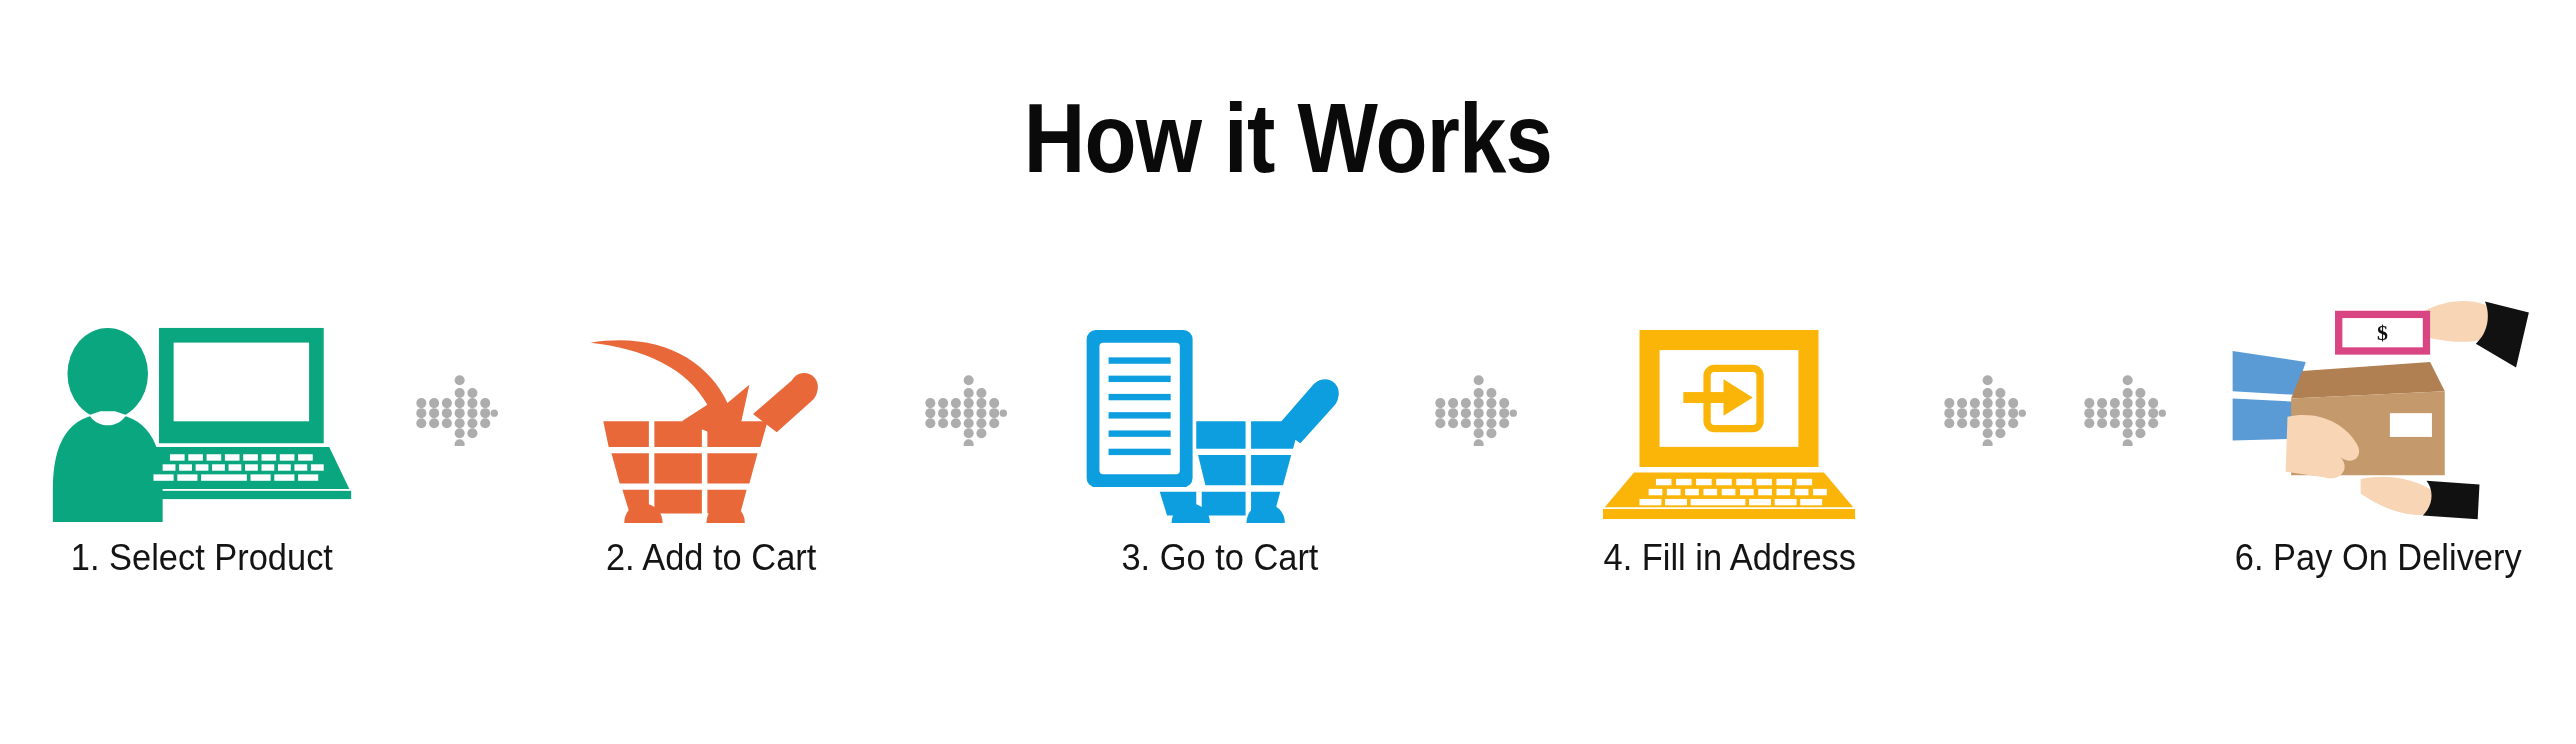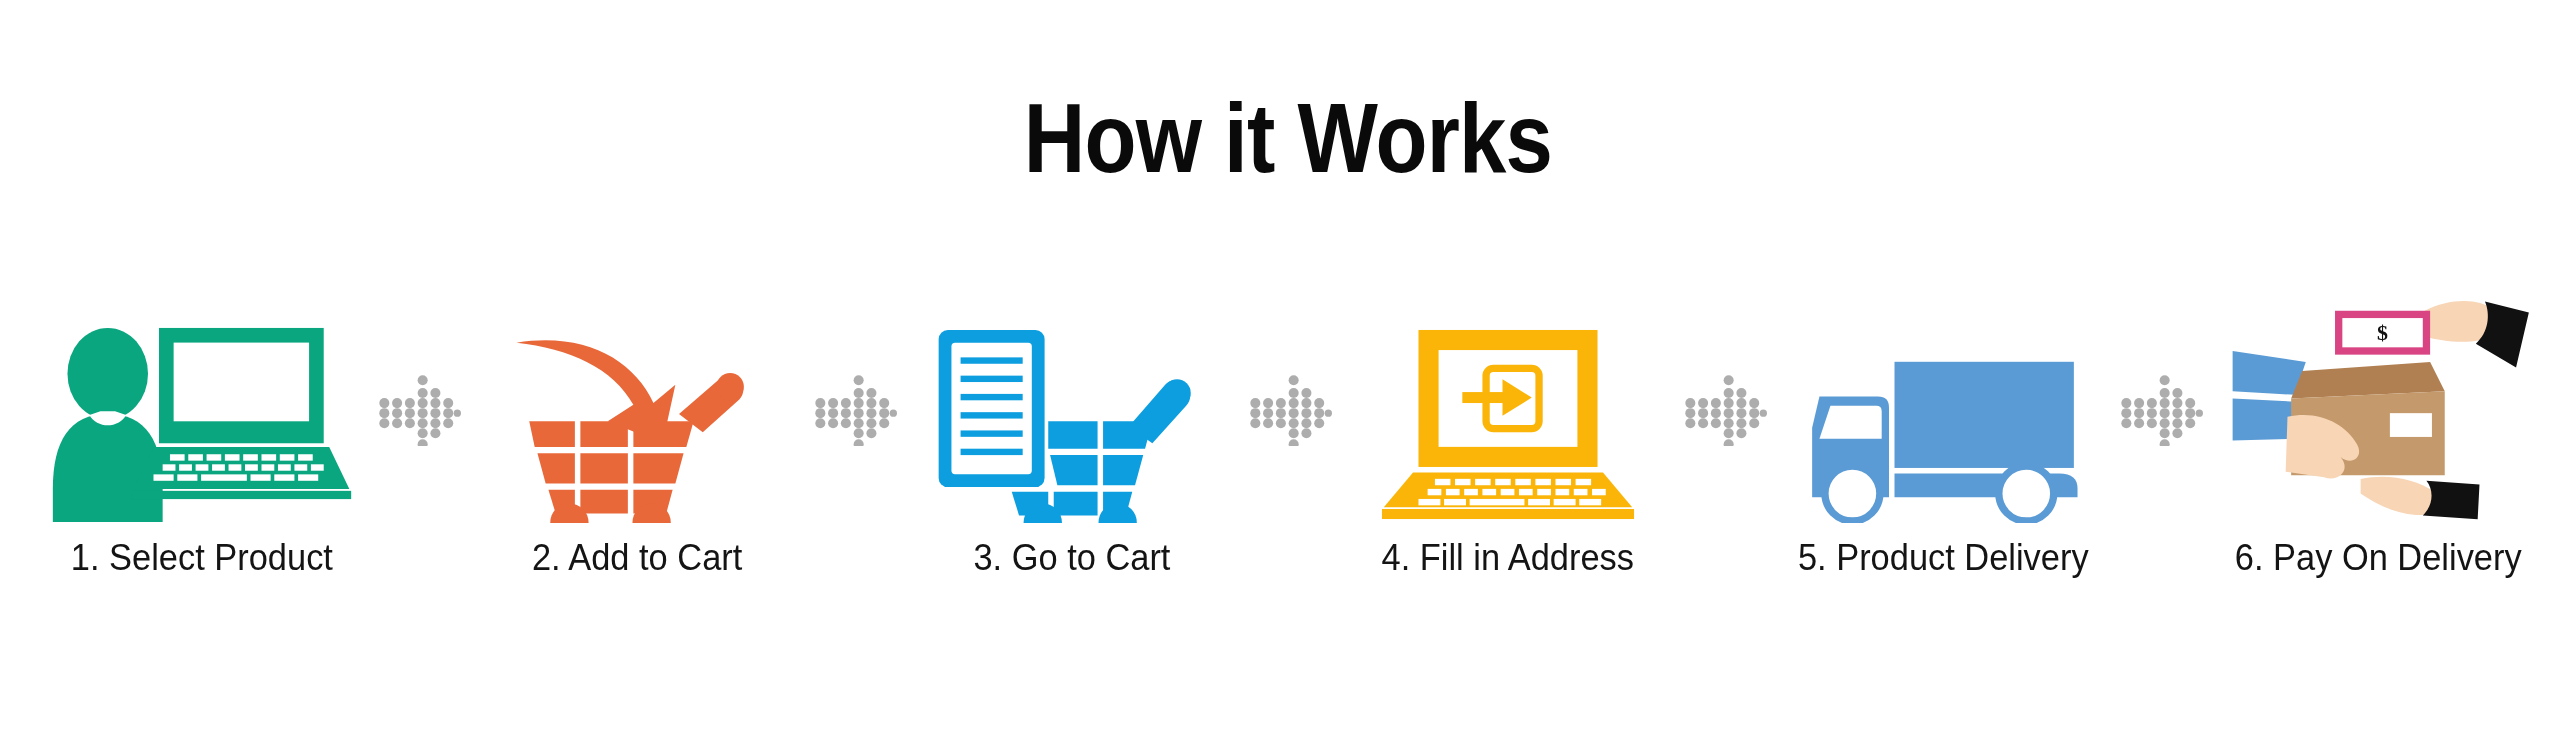--- a/index.html
+++ b/index.html
@@ -376,37 +376,20 @@
           <circle cx="50" cy="55" r="5.5"></circle>
             <circle cx="64" cy="55" r="5.5"></circle>
             <circle cx="78" cy="55" r="5.5"></circle>
           <circle cx="50" cy="66" r="5.5"></circle>
             <circle cx="64" cy="66" r="5.5"></circle>
           <circle cx="50" cy="78" r="5.5"></circle>
         </g>
       </svg>
     </div>
 
-    <div class="step">
-      <div class="icon-wrap">
-        <svg width="302" height="165" viewBox="0 0 330 180">
-
-          <rect x="112" y="4" width="196" height="116" fill="#5b9bd5"></rect>
-
-          <path d="M112 126 L292 126 C306 126 312 132 312 142 L312 152 L112 152 Z" fill="#5b9bd5"></path>
-
-          <path d="M30 42 L94 42 C102 42 106 46 106 54 L106 152 L22 152 L22 76 Z" fill="#5b9bd5"></path>
-          <path d="M42 52 L92 52 C96 52 98 54 98 58 L98 88 L30 88 Z" fill="#ffffff"></path>
-
-          <circle cx="66" cy="148" r="30" fill="#ffffff" stroke="#5b9bd5" stroke-width="8"></circle>
-          <circle cx="256" cy="148" r="30" fill="#ffffff" stroke="#5b9bd5" stroke-width="8"></circle>
-        </svg>
-      </div>
-      <div class="step-label">5. Product Delivery</div>
-    </div>
 
     <div class="sep">
       <svg width="84" height="73" viewBox="0 0 92 80">
         <g fill="#adadad">
           <circle cx="50" cy="8" r="5.5"></circle>
           <circle cx="50" cy="22" r="5.5"></circle>
             <circle cx="64" cy="22" r="5.5"></circle>
           <circle cx="8" cy="33" r="5.5"></circle>
             <circle cx="22" cy="33" r="5.5"></circle>
             <circle cx="36" cy="33" r="5.5"></circle>

